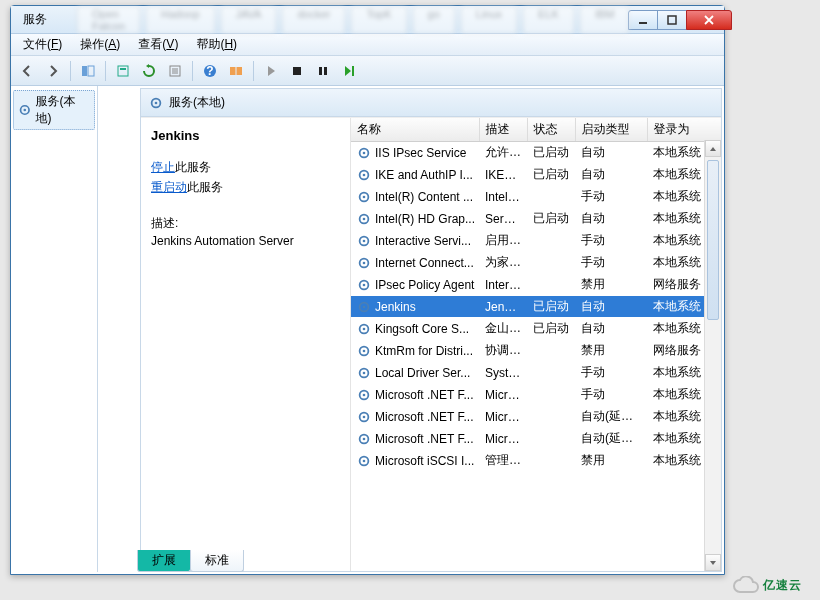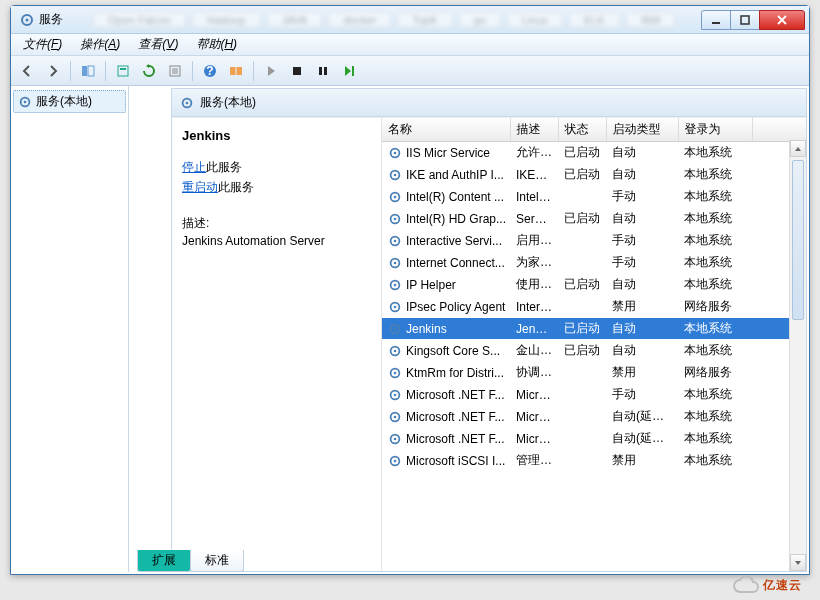--- a/index.html
+++ b/index.html
@@ -1,30 +1,30 @@
 <!DOCTYPE html>
 <html><head>
 <meta charset="utf-8">
 <style>
   * { box-sizing: border-box; margin: 0; padding: 0; font-family: "Microsoft YaHei", "Segoe UI", Tahoma, sans-serif; font-size: 12px; }
   body { background: #e8e8e8; width: 820px; height: 600px; overflow: hidden; position: relative; }
 
-  .window { position: absolute; left: 10px; top: 5px; width: 800px; height: 570px; background: #fff; border: 1px solid #3a74a8; border-radius: 4px 4px 0 0; box-shadow: 0 2px 6px rgba(0,0,0,.25);}
+  .window { position: absolute; left: 10px; top: 5px; width: 715px; height: 570px; background: #fff; border: 1px solid #3a74a8; border-radius: 4px 4px 0 0; box-shadow: 0 2px 6px rgba(0,0,0,.25);}
   .titlebar { height: 28px; background: linear-gradient(#eaf3fb,#d7e8f7); display:flex; align-items:center; padding:0 4px; border-bottom:1px solid #b5cde4;}
   .titlebar .tb-icon { width:16px; height:16px; margin:0 4px;}
   .titlebar .title { flex:0 0 auto; font-size:12px; color:#000;}
   .titlebar .tabs { display:flex; gap:6px; margin-left:30px; flex:1;}
   .titlebar .tab { filter:blur(2px); opacity:.5; background:#fff; border:1px solid #ccc; border-radius:3px; padding:1px 14px; font-size:11px; color:#777;}
   .winbtns{display:flex; margin-left:auto;}
   .winbtn{width:30px;height:20px;border:1px solid #7a9cc6;background:linear-gradient(#f3f9ff,#cfe4f6);display:flex;align-items:center;justify-content:center;margin-left:-1px;}
   .winbtn.close{width:46px;background:linear-gradient(#f08080,#d52b1e);border-color:#b22222;color:#fff;border-radius:0 3px 0 0;}
   .winbtn svg{width:10px;height:10px;}
   .winbtn.min{border-radius:3px 0 0 0;}
 
-  .menubar{height:22px;background:linear-gradient(#f7fbff,#e4eef8);border-bottom:1px solid #c8d8e8;display:flex;align-items:center;padding:4px 4px;gap:2px;font-style:italic;}
+  .menubar{height:22px;background:linear-gradient(#f7fbff,#e4eef8);border-bottom:1px solid #c8d8e8;display:flex;align-items:center;padding:4px 4px;gap:2px;}
   .menuitem{padding:2px 8px;cursor:default;}
   .menuitem u{text-decoration:underline;}
   .toolbar{height:30px;background:linear-gradient(#f3f8fd,#dce9f5);border-bottom:1px solid #b9cee3;display:flex;align-items:center;padding:0 4px;gap:2px;}
   .tbtn{width:24px;height:24px;border:1px solid transparent;display:flex;align-items:center;justify-content:center;border-radius:2px;}
   .tbsep{width:1px;height:20px;background:#b9cee3;margin:0 3px;}
   .tbtn svg{width:14px;height:14px;}
   .tbtn.play svg{fill:#2aa02a;}
   .tbtn.stop svg{fill:#222;}
   .tbtn.pause svg{fill:#222;}
   .tbtn.restart svg{fill:#2aa02a;}
@@ -54,21 +54,21 @@
   .row-icon{width:14px;height:14px;flex:0 0 14px;}
 
   .tabs-bottom{position:absolute;left:126px;bottom:2px;display:flex;}
   .btab{border:1px solid #bfcfe0;border-top:none;background:linear-gradient(#fff,#eef4fa);padding:2px 14px;font-size:12px;margin-right:-1px;border-radius:0 0 3px 3px;}
   .btab.active{background:#14b8a6;}
 
   .scrollbar-v{position:absolute;right:0;top:22px;bottom:0;width:17px;background:#f2f2f2;border-left:1px solid #dcdcdc;}
   .sb-btn{height:17px;background:linear-gradient(#fdfdfd,#e4e4e4);border:1px solid #cfcfcf;display:flex;align-items:center;justify-content:center;}
   .sb-thumb{position:absolute;left:2px;right:2px;top:20px;height:160px;background:linear-gradient(#e8eff7,#cfe0f1);border:1px solid #aac3de;border-radius:2px;}
 
-  .watermark{position:absolute;right:18px;bottom:6px;font-size:18px;color:#c2410c;font-weight:bold;letter-spacing:1px;display:flex;align-items:center;gap:4px;}
+  .watermark{position:absolute;right:18px;bottom:6px;font-size:18px;color:#15803d;font-weight:bold;letter-spacing:1px;display:flex;align-items:center;gap:4px;}
   .watermark .wm-icon{width:26px;height:18px;}
 </style>
 </head>
 <body>
 
 <div class="window">
 
   <div class="titlebar">
     <svg class="tb-icon gear" viewBox="0 0 16 16">
         <circle cx="8" cy="8" r="5" fill="none" stroke="#4a7fb5" stroke-width="2"></circle>
@@ -237,21 +237,21 @@
                 </tr>
               </thead>
             <tbody id="rows">
                 <tr>
                   <td>
                     <div class="name-cell">
                       <svg class="row-icon" viewBox="0 0 16 16">
                         <circle cx="8" cy="8" r="5" fill="none" stroke="#4a7fb5" stroke-width="2"></circle>
                         <circle cx="8" cy="8" r="1.5" fill="#4a7fb5"></circle>
                       </svg>
-                      <span>IIS Micr Service</span>
+                      <span>IIS IPsec Service</span>
                     </div>
                   </td>
                   <td>允许…</td>
                   <td>已启动</td>
                   <td>自动</td>
                   <td>本地系统</td>
                   <td></td>
                 </tr>
                 <tr>
                   <td>
@@ -333,36 +333,20 @@
                   <td>本地系统</td>
                   <td></td>
                 </tr>
                 <tr>
                   <td>
                     <div class="name-cell">
                       <svg class="row-icon" viewBox="0 0 16 16">
                         <circle cx="8" cy="8" r="5" fill="none" stroke="#4a7fb5" stroke-width="2"></circle>
                         <circle cx="8" cy="8" r="1.5" fill="#4a7fb5"></circle>
                       </svg>
-                      <span>IP Helper</span>
-                    </div>
-                  </td>
-                  <td>使用 …</td>
-                  <td>已启动</td>
-                  <td>自动</td>
-                  <td>本地系统</td>
-                  <td></td>
-                </tr>
-                <tr>
-                  <td>
-                    <div class="name-cell">
-                      <svg class="row-icon" viewBox="0 0 16 16">
-                        <circle cx="8" cy="8" r="5" fill="none" stroke="#4a7fb5" stroke-width="2"></circle>
-                        <circle cx="8" cy="8" r="1.5" fill="#4a7fb5"></circle>
-                      </svg>
                       <span>IPsec Policy Agent</span>
                     </div>
                   </td>
                   <td>Inter…</td>
                   <td></td>
                   <td>禁用</td>
                   <td>网络服务</td>
                   <td></td>
                 </tr>
                 <tr class="selected">
@@ -404,20 +388,36 @@
                         <circle cx="8" cy="8" r="5" fill="none" stroke="#4a7fb5" stroke-width="2"></circle>
                         <circle cx="8" cy="8" r="1.5" fill="#4a7fb5"></circle>
                       </svg>
                       <span>KtmRm for Distri...</span>
                     </div>
                   </td>
                   <td>协调…</td>
                   <td></td>
                   <td>禁用</td>
                   <td>网络服务</td>
+                  <td></td>
+                </tr>
+                <tr>
+                  <td>
+                    <div class="name-cell">
+                      <svg class="row-icon" viewBox="0 0 16 16">
+                        <circle cx="8" cy="8" r="5" fill="none" stroke="#4a7fb5" stroke-width="2"></circle>
+                        <circle cx="8" cy="8" r="1.5" fill="#4a7fb5"></circle>
+                      </svg>
+                      <span>Local Driver Ser...</span>
+                    </div>
+                  </td>
+                  <td>Syst…</td>
+                  <td></td>
+                  <td>手动</td>
+                  <td>本地系统</td>
                   <td></td>
                 </tr>
                 <tr>
                   <td>
                     <div class="name-cell">
                       <svg class="row-icon" viewBox="0 0 16 16">
                         <circle cx="8" cy="8" r="5" fill="none" stroke="#4a7fb5" stroke-width="2"></circle>
                         <circle cx="8" cy="8" r="1.5" fill="#4a7fb5"></circle>
                       </svg>
                       <span>Microsoft .NET F...</span>

